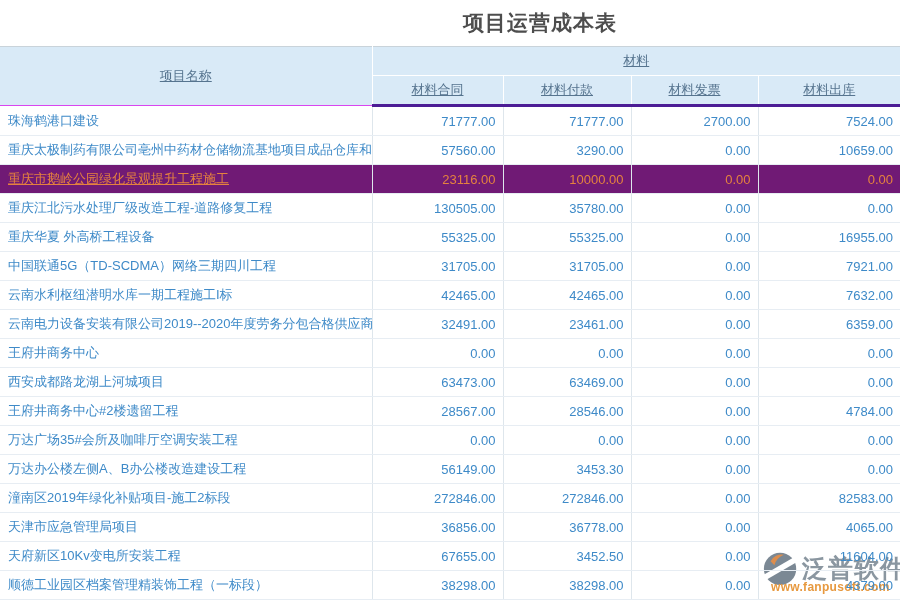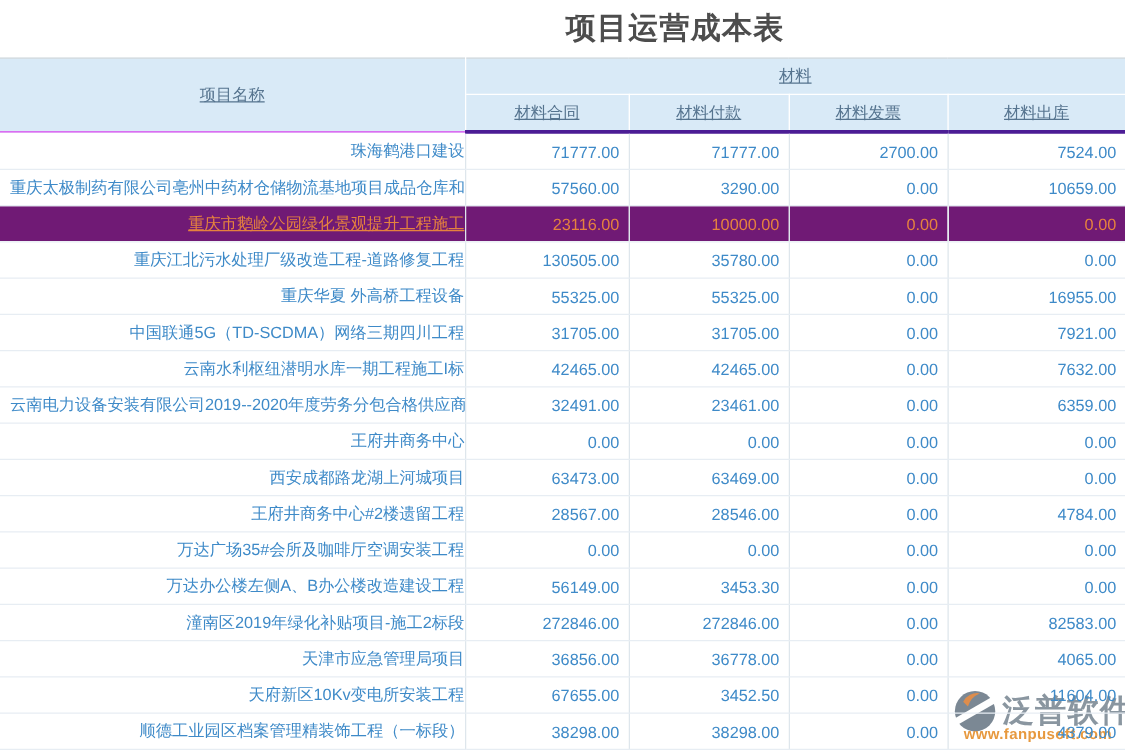--- a/index.html
+++ b/index.html
@@ -6,21 +6,21 @@
   body{
     width:900px;height:600px;overflow:hidden;position:relative;
     background:#ffffff;
     font-family:"Liberation Sans","DejaVu Sans",sans-serif;
   }
   
   .page-title{
     height:46px;line-height:46px;
     padding-left:180px;            
     text-align:center;
-    font-size:24px;font-weight:bold;color:#4d4d4d;
+    font-size:21px;font-weight:bold;color:#4d4d4d;
     letter-spacing:1px;
   }
   
   table{
     width:900px;table-layout:fixed;border-collapse:collapse;
     position:relative;z-index:2;background:transparent;
   }
   thead th{
     height:28px;font-size:13px;font-weight:normal;
     color:#56748f;background:#d9eaf7;text-align:center;
@@ -32,21 +32,21 @@
   th.h-group{border-bottom:1px solid #ffffff;}
   th.h-sub{border-right:1px solid #ffffff;border-bottom:3px solid #4c1d95;}
   th.h-sub:last-child{border-right:none;}
   tbody td{
     height:28px;font-size:13px;color:#3e8ac8;
     border-bottom:1px solid #e7edf3;
     padding:0;overflow:hidden;white-space:nowrap;
     background:transparent;
   }
   td.c-name{
-    text-align:right;padding-left:8px;
+    text-align:left;padding-left:8px;
     border-right:1px solid #dee6ec;
   }
   td.c-num{
     text-align:right;padding-right:7px;
     border-right:1px solid #dee6ec;
   }
   td.c-num:last-child{border-right:none;}
   tr.hl td{background:#701a75;color:#e5823e;}
   tr.hl td.c-name{text-decoration:underline;}
   

